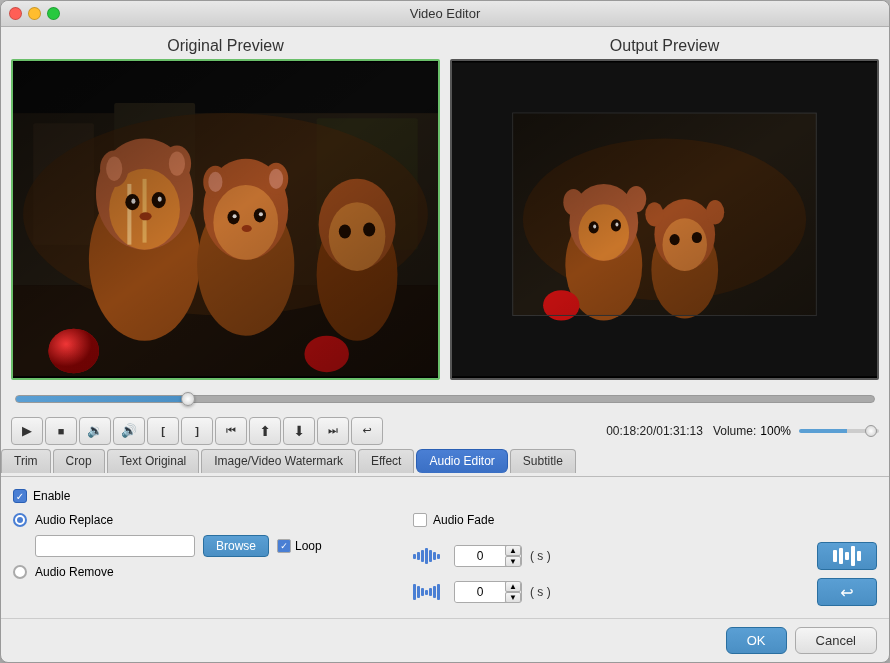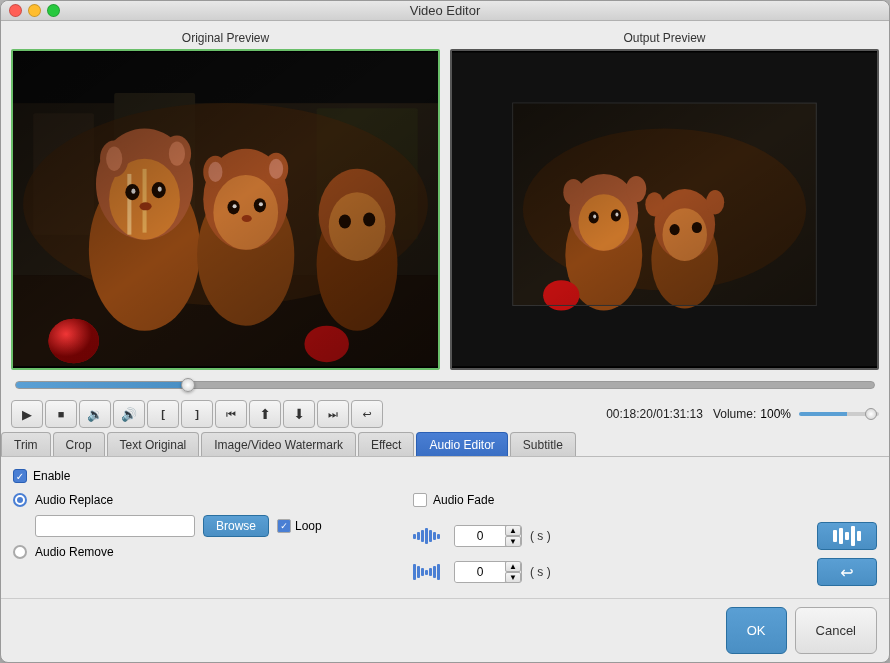--- a/index.html
+++ b/index.html
@@ -71,21 +71,21 @@
     }
 
     .preview-panel {
       flex: 1;
       display: flex;
       flex-direction: column;
     }
 
     .preview-label {
       text-align: center;
-      font-size: 12px;
+      font-size: 16px;
       color: #333;
       margin-bottom: 4px;
     }
 
     .preview-frame {
       flex: 1;
       background: #000;
       border: 2px solid #6abf6a;
       border-radius: 2px;
       overflow: hidden;
@@ -186,20 +186,21 @@
       margin-right: 2px;
       height: 24px;
       display: flex;
       align-items: center;
     }
 
     .tab.active {
       background: linear-gradient(to bottom, #4a7fd4, #3a6fc4);
       color: #fff;
       border-color: #2a5fb4;
+      border-radius: 6px;
     }
 
     
     .content-area {
       flex: 1;
       padding: 12px;
       display: flex;
       flex-direction: column;
       background: #ececec;
     }
@@ -447,21 +448,21 @@
     
     .bottom-bar {
       display: flex;
       justify-content: flex-end;
       padding: 8px 12px;
       gap: 8px;
       border-top: 1px solid #ccc;
     }
 
     .bottom-btn {
-      padding: 15px 20px;
+      padding: 5px 20px;
       border-radius: 6px;
       font-size: 13px;
       cursor: pointer;
       border: 1px solid #aaa;
     }
 
     .ok-btn {
       background: linear-gradient(to bottom, #5a9fd4, #4a8fc4);
       color: #fff;
       border-color: #2a6fa0;

